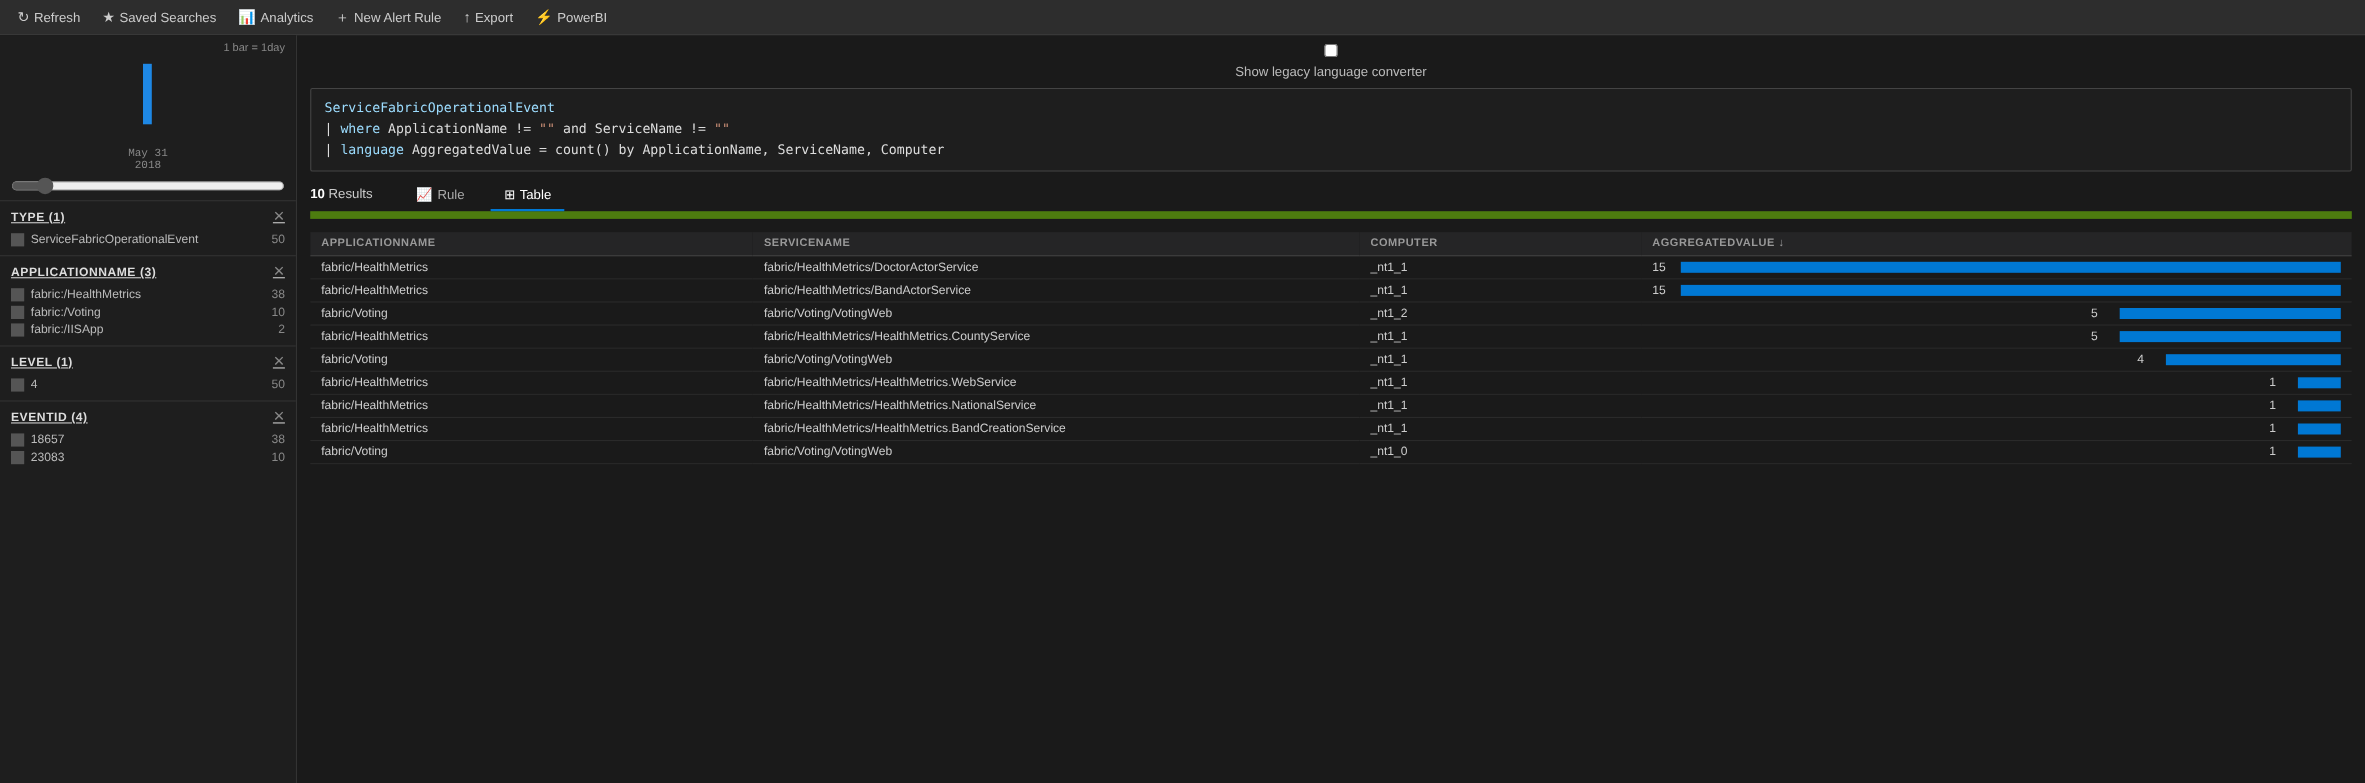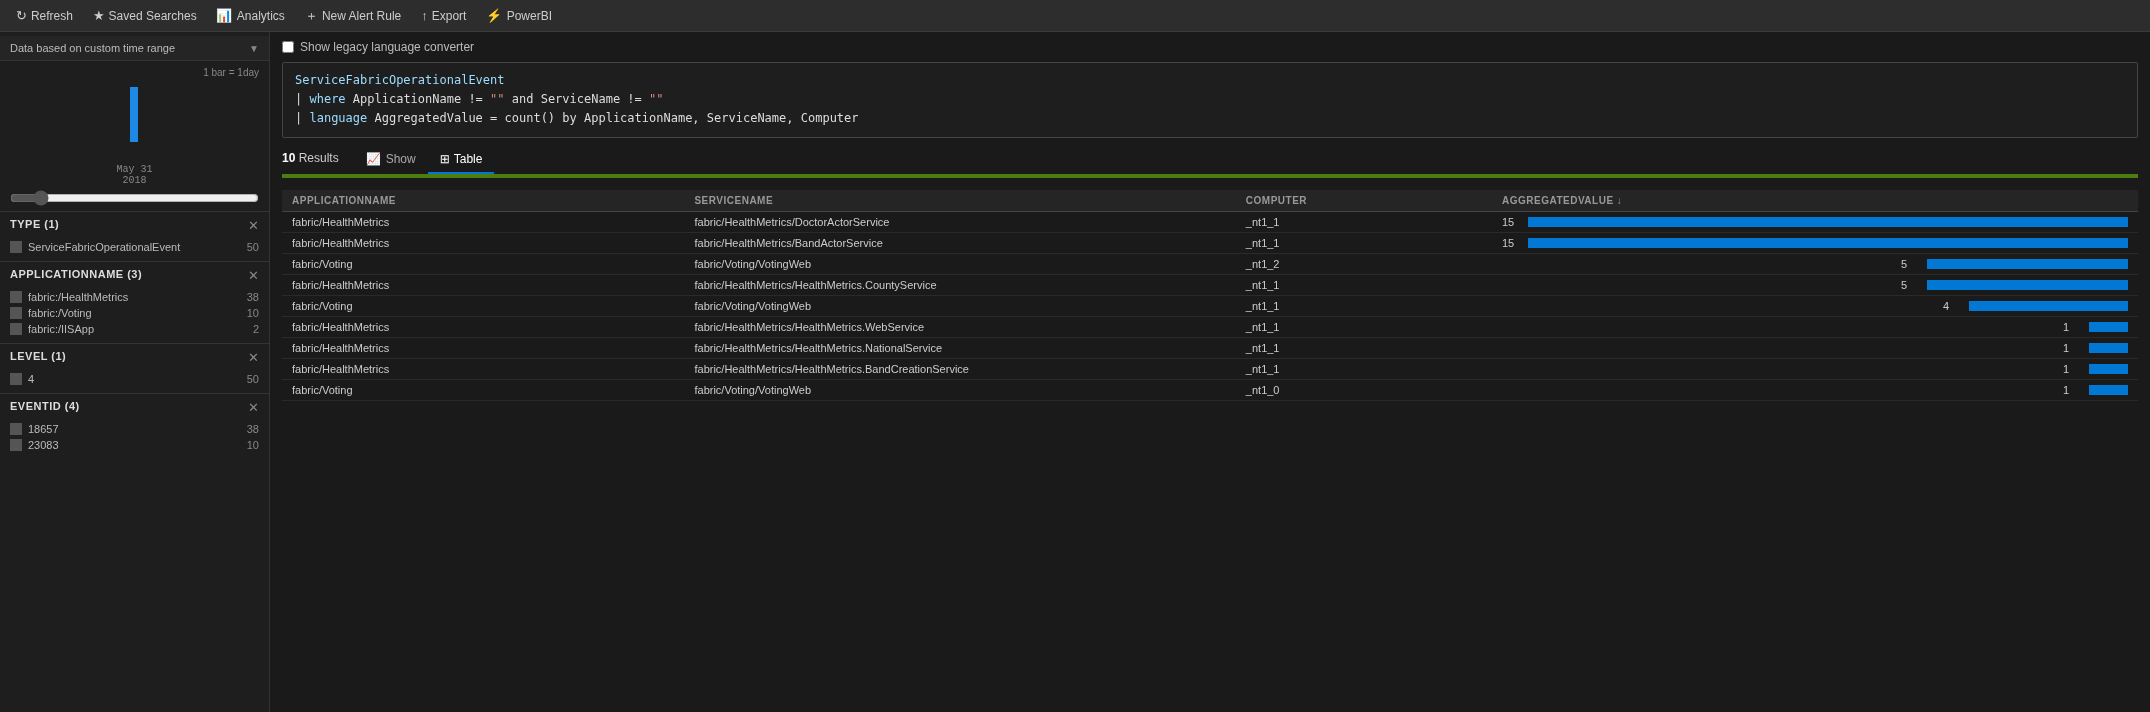--- a/index.html
+++ b/index.html
@@ -92,22 +92,23 @@
       accent-color: #555;
     }
 
     .filter-section {
       border-top: 1px solid #333;
       padding: 6px 10px;
     }
     .filter-header {
       display: flex;
       justify-content: space-between;
-      align-items: flex-start;
+      align-items: flex-end;
       margin-bottom: 6px;
+      text-decoration: underline;
     }
     .filter-title {
       font-size: 11px;
       font-weight: 600;
       color: #ddd;
       text-transform: uppercase;
       letter-spacing: 0.5px;
     }
     .filter-close {
       color: #888;
@@ -151,20 +152,21 @@
       flex-direction: column;
       overflow: hidden;
       padding: 8px 12px;
     }
 
     .legacy-toggle {
       display: flex;
       align-items: center;
       gap: 6px;
       margin-bottom: 8px;
+      flex-direction: column;
     }
     .legacy-checkbox {
       width: 12px;
       height: 12px;
       accent-color: #0078d4;
     }
     .legacy-label {
       font-size: 12px;
       color: #bbb;
     }
@@ -179,23 +181,23 @@
       font-size: 12px;
       color: #ddd;
       line-height: 1.6;
     }
     .query-box .kw { color: #9cdcfe; }
     .query-box .op { color: #ce9178; }
 
     .results-bar {
       display: flex;
       align-items: center;
-      gap: 0;
+      gap: 12px;
       margin-bottom: 0;
-      border-bottom: 4px solid #4d7c0f;
+      border-bottom: 7px solid #4d7c0f;
       padding-bottom: 0;
     }
     .results-count {
       font-size: 12px;
       color: #ccc;
       margin-right: 16px;
       padding-bottom: 6px;
     }
     .results-count strong { color: #fff; }
     .tab-btn {
@@ -301,24 +303,20 @@
   <button class="toolbar-btn">
     <span class="toolbar-icon">⚡</span>
     <span>PowerBI</span>
   </button>
 </div>
 
 <div class="main-layout">
 
   <div class="sidebar">
 
-    <div class="time-range-header">
-      <span class="time-range-label">Data based on custom time range</span>
-      <span class="time-range-arrow">▼</span>
-    </div>
 
     <div class="histogram-area">
       <div class="histogram-label">1 bar = 1day</div>
       <div class="histogram-canvas">
         <div class="hist-bar-container">
 
           <div style="flex:1"></div>
           <div class="hist-bar" style="height:55px;"></div>
           <div style="flex:1"></div>
         </div>
@@ -416,21 +414,21 @@
       <div>| <span class="kw">where</span> ApplicationName != <span class="op">""</span> and ServiceName != <span class="op">""</span></div>
       <div>| <span class="kw">language</span> AggregatedValue = count() by ApplicationName, ServiceName, Computer</div>
     </div>
 
     <div class="results-bar">
       <span class="results-count">
         <strong>10</strong> Results
       </span>
       <button class="tab-btn">
         <span>📈</span>
-        <span>Show</span>
+        <span>Rule</span>
       </button>
       <button class="tab-btn active">
         <span>⊞</span>
         <span>Table</span>
       </button>
     </div>
 
     <div class="table-scroll">
       <table class="data-table">
         <thead>

